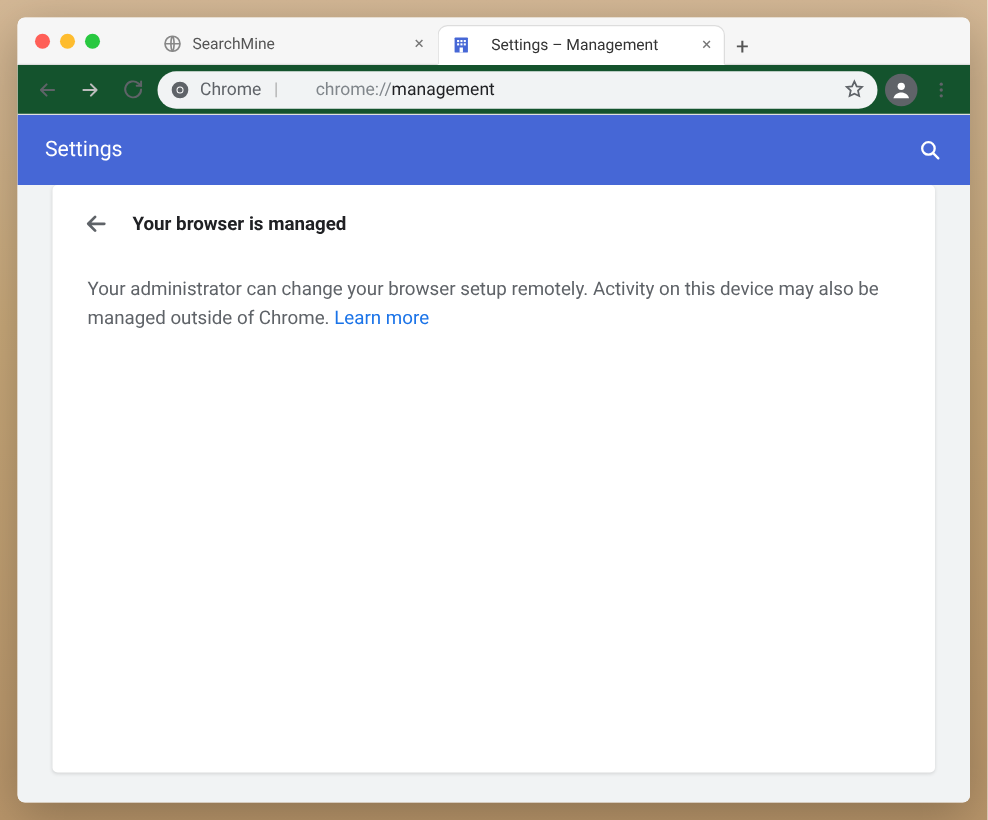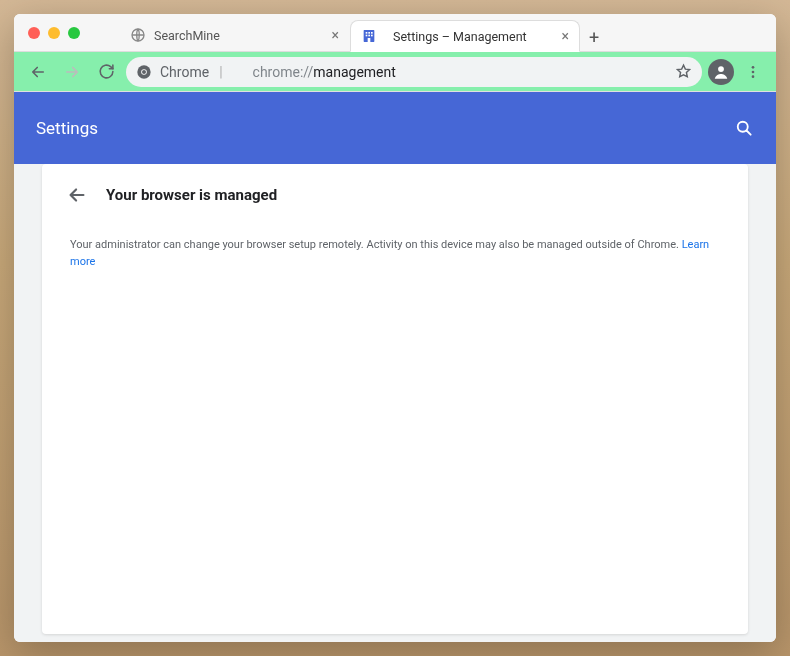--- a/index.html
+++ b/index.html
@@ -55,21 +55,21 @@
     color:#333;
     gap:16px;
   }
   .tab .favicon { width:16px; height:16px; display:flex; align-items:center; justify-content:center; }
   .tab .title { flex:1; white-space:nowrap; overflow:hidden; text-overflow:ellipsis; }
   .tab .close { color:#777; font-size:14px; line-height:1; cursor:pointer; }
   .newtab { width:28px; height:28px; display:flex; align-items:center; justify-content:center; color:#555; font-size:18px; cursor:pointer; }
 
   .toolbar {
     height: 40px;
-    background:#86efac;
+    background:#14532d;
     border-bottom: 1px solid #e0e0e0;
     display:flex; align-items:center;
     padding: 0 10px;
     gap: 6px;
   }
   .navbtn { width:28px; height:28px; display:flex; align-items:center; justify-content:center; color:#888; cursor:pointer; border-radius:50%; }
   .omnibox {
     flex:1;
     height: 30px;
     background:#f1f3f4;
@@ -85,21 +85,21 @@
   .omnibox .urltext { color:#202124; flex:1; }
   .omnibox .urltext .dim { color:#80868b;margin-left:20px; }
   .star { color:#5f6368; }
   .avatar {
     width:26px; height:26px; border-radius:50%; background:#5f6368;
     display:flex; align-items:center; justify-content:center;
   }
   .menu3 { width:26px; height:26px; display:flex; align-items:center; justify-content:center; color:#5f6368; cursor:pointer; }
 
   .bluebar {
-    height: 72px;
+    height: 56px;
     background:#4667d6;
     color:#fff;
     display:flex; align-items:center;
     padding: 0 22px;
     justify-content: space-between;
   }
   .bluebar .appname { font-size: 17px; font-weight: 400; }
 
   .content {
     flex:1;
@@ -118,21 +118,21 @@
   }
   .cardhead {
     display:flex; align-items:center;
     gap: 18px;
     padding: 20px 24px;
   }
   .backbtn { width:22px; height:22px; color:#5f6368; cursor:pointer; }
   .cardtitle { font-size: 15px; font-weight:700; color:#202124; }
   .cardbody {
     padding: 10px 28px 24px 28px;
-    font-size: 11px;
+    font-size: 15px;
     color:#5f6368;
     line-height: 1.55;
   }
   .cardbody a { color:#1a73e8; text-decoration:none; cursor:pointer; }
 
   svg { display:block; }
 </style>
 </head>
 <body>
 

